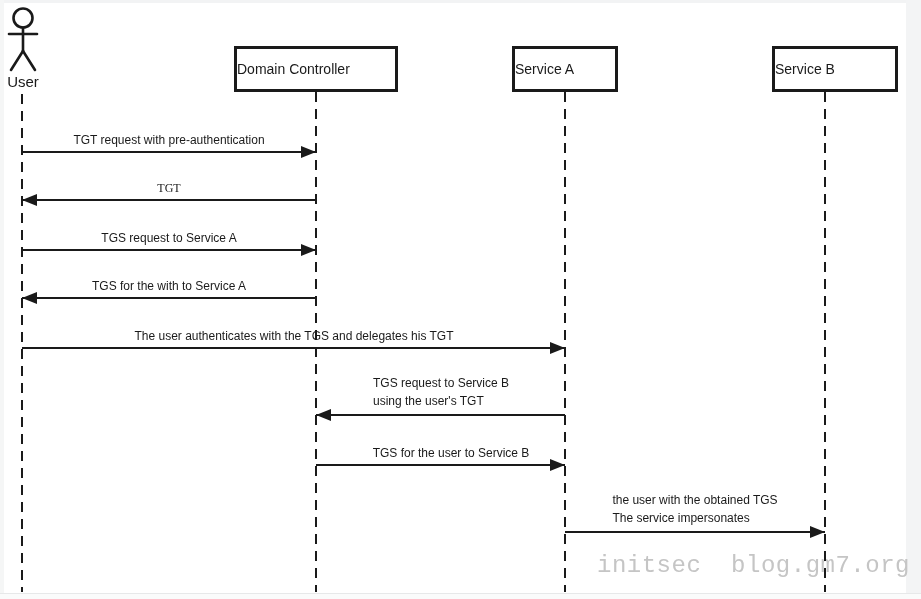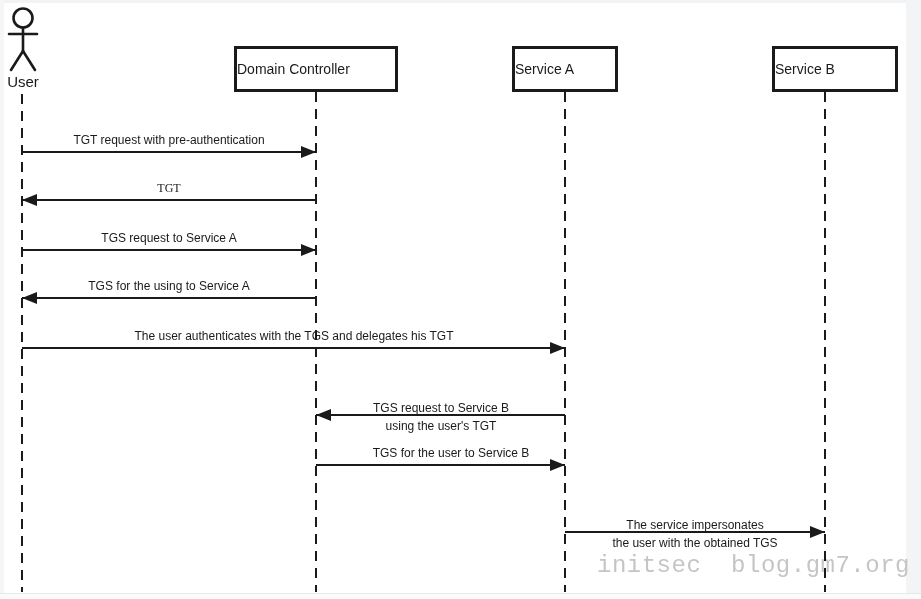--- a/index.html
+++ b/index.html
@@ -77,21 +77,21 @@
   
   .msg-label {
     position: absolute;
     transform: translateX(-50%);
     font-size: 12px;
     line-height: 18px;
     white-space: nowrap;
     text-align: center;
     z-index: 3;
   }
-  .msg-label.multi { text-align: center; margin-top: 25px; }
+  .msg-label.multi { text-align: left; }
 
   
   .watermark {
     position: absolute;
     left: 597px;
     top: 552px;
     font-family: "Liberation Mono", monospace;
     font-size: 24px;
     color: #c5c5c5;
     white-space: pre;
@@ -139,37 +139,37 @@
 
   <div class="msg-label" style="left:169px; top:131px;">TGT request with pre-authentication</div>
   <div class="arrow right" style="left:22px; top:151px; width:294px;"></div>
 
   <div class="msg-label" style="left:169px; top:179px;font-family:Liberation Serif, serif;">TGT</div>
   <div class="arrow left" style="left:22px; top:199px; width:294px;"></div>
 
   <div class="msg-label" style="left:169px; top:229px;">TGS request to Service A</div>
   <div class="arrow right" style="left:22px; top:249px; width:294px;"></div>
 
-  <div class="msg-label" style="left:169px; top:277px;">TGS for the using to Service A</div>
+  <div class="msg-label" style="left:169px; top:277px;">TGS for the with to Service A</div>
   <div class="arrow left" style="left:22px; top:297px; width:294px;"></div>
 
   <div class="msg-label" style="left:294px; top:327px;">The user authenticates with the TGS and delegates his TGT</div>
   <div class="arrow right" style="left:22px; top:347px; width:543px;"></div>
 
   <div class="msg-label multi" style="left:441px; top:374px;">
     <div>TGS request to Service B</div>
     <div>using the user's TGT</div>
   </div>
   <div class="arrow left" style="left:316px; top:414px; width:249px;"></div>
 
   <div class="msg-label" style="left:451px; top:444px;">TGS for the user to Service B</div>
   <div class="arrow right" style="left:316px; top:464px; width:249px;"></div>
 
   <div class="msg-label multi" style="left:695px; top:491px;">
+    <div>the user with the obtained TGS</div>
     <div>The service impersonates</div>
-    <div>the user with the obtained TGS</div>
   </div>
   <div class="arrow right" style="left:565px; top:531px; width:260px;"></div>
 
   <div class="edge edge-right"></div>
   <div class="edge edge-bottom"></div>
 
 </div>
 
 </body></html>

